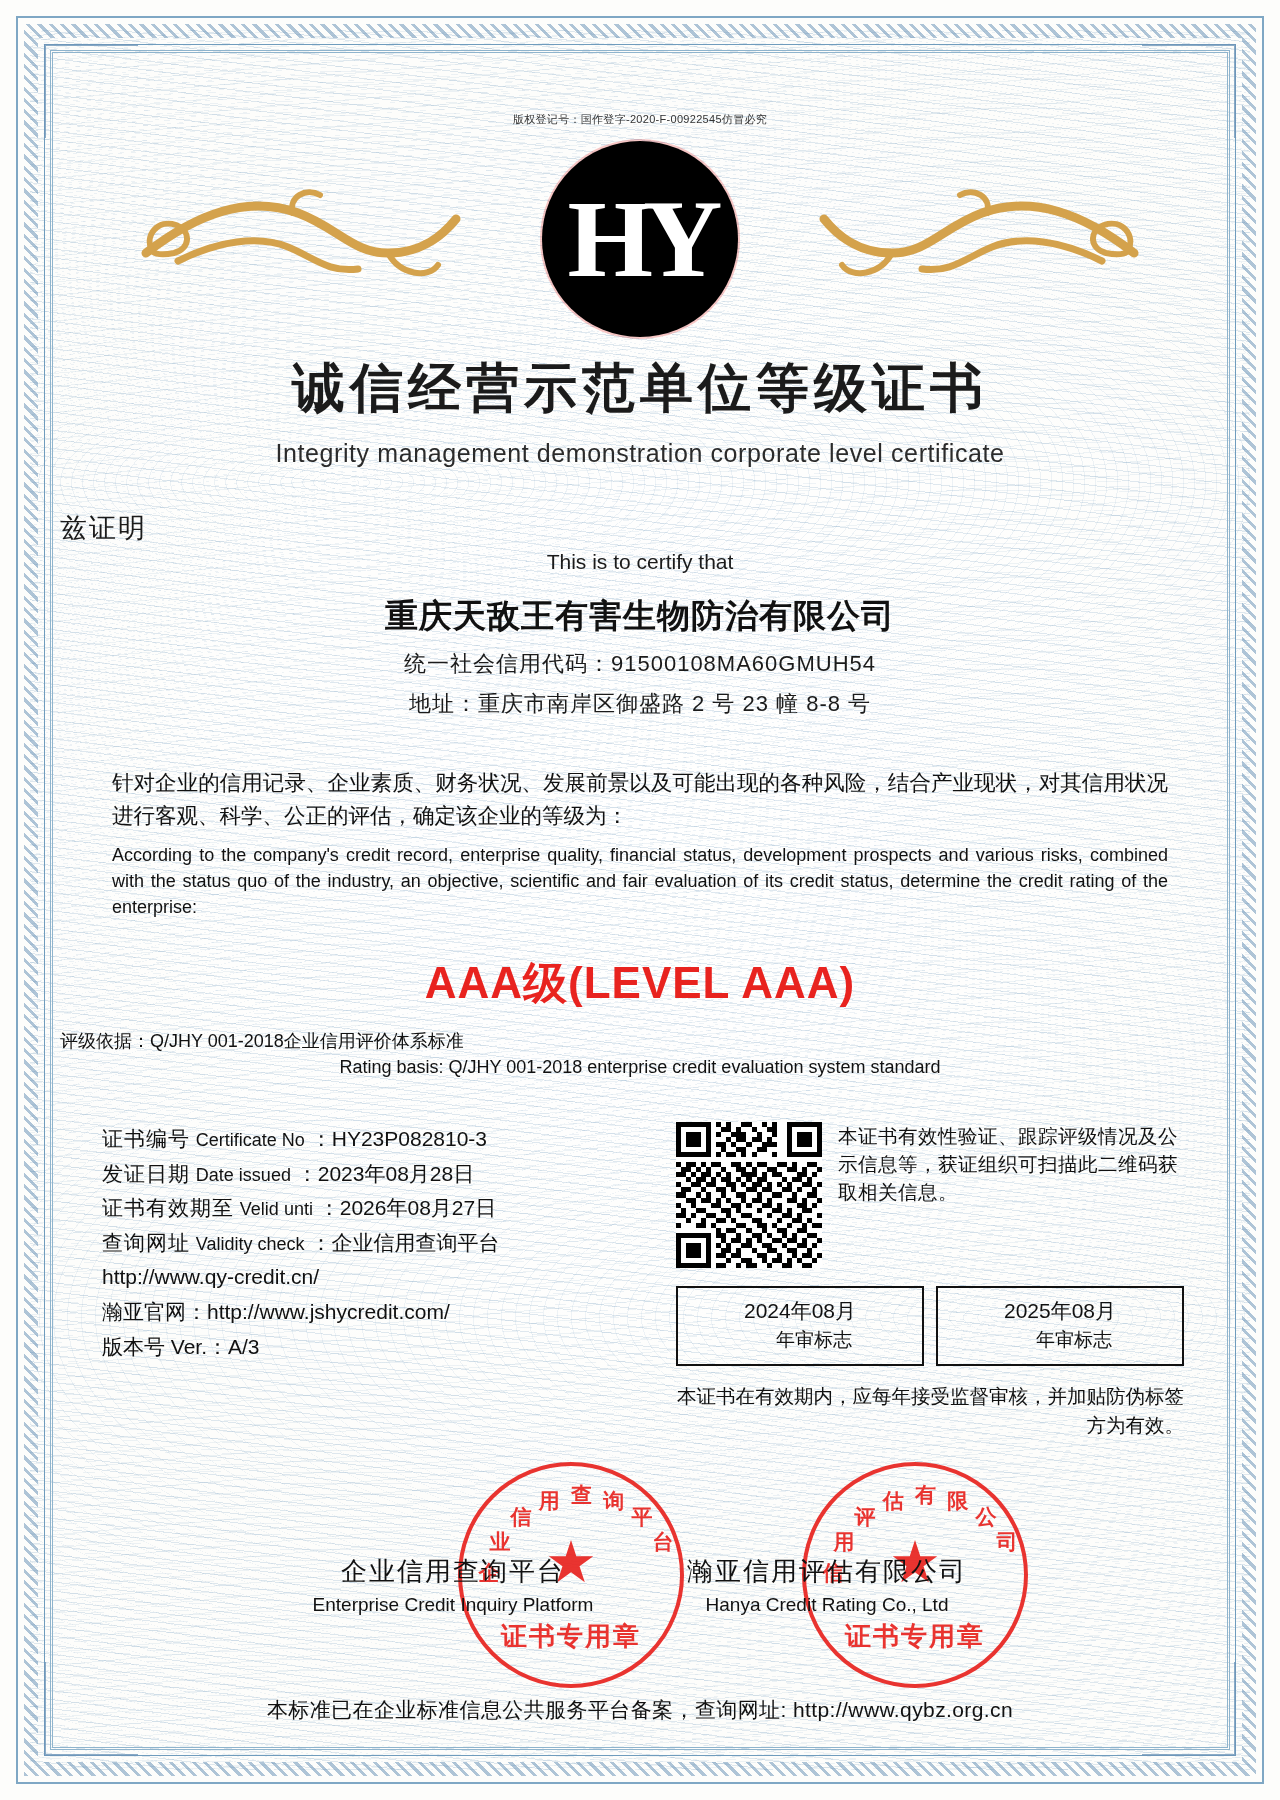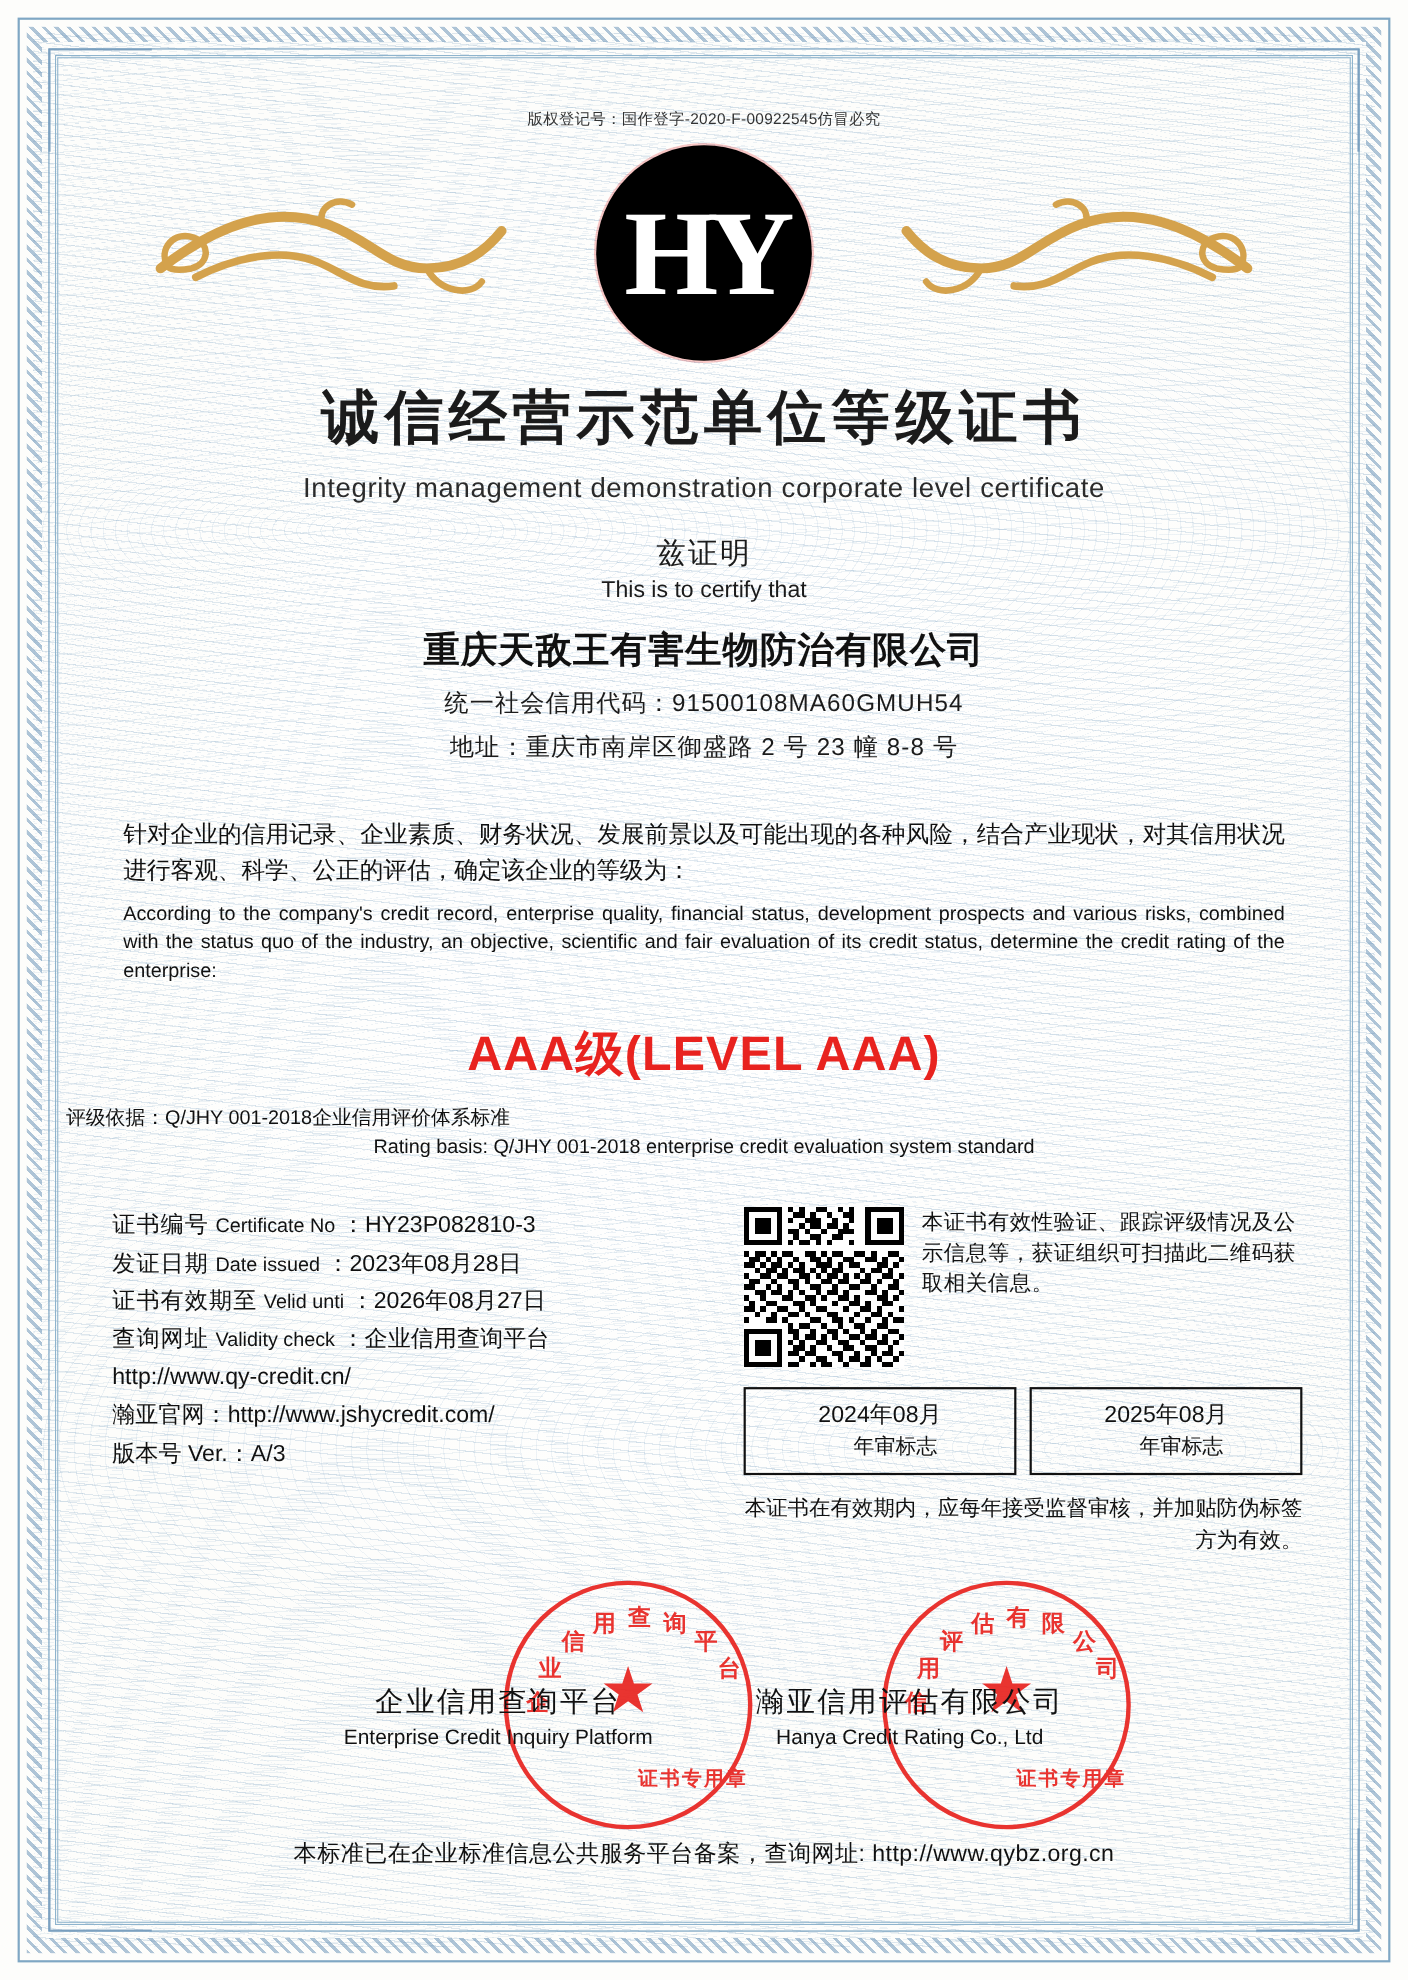--- a/index.html
+++ b/index.html
@@ -101,23 +101,23 @@
   .corner.bl { left: 44px;  bottom: 44px; border-right: 0; border-top: 0; }
   .corner.br { right: 44px; bottom: 44px; border-left: 0;  border-top: 0; }
 
   
   .content {
     position: absolute;
     left: 60px; top: 58px; right: 60px; bottom: 58px;
   }
   .copyright-line {
     text-align: center;
-    font-size: 14px;
+    font-size: 11px;
     color: #333;
-    margin-top: 42px;
+    margin-top: 54px;
     letter-spacing: 0.3px;
   }
   
   .emblem-row {
     position: relative;
     height: 200px;
     margin-top: 8px;
   }
   .flourish {
     position: absolute;
@@ -160,24 +160,24 @@
     margin-top: 18px;
   }
   .title-en {
     text-align: center;
     font-size: 25px;
     color: #2b2b2b;
     letter-spacing: 0.6px;
     margin-top: 14px;
   }
   .certify-cn {
-    text-align: center;
+    text-align: left;
     font-size: 27px;
     color: #1b1b1b;
-    margin-top: 26px;
+    margin-top: 42px;
     letter-spacing: 2px;
   }
   .certify-en {
     text-align: center;
     font-size: 21px;
     color: #1b1b1b;
     margin-top: 4px;
   }
   .company {
     text-align: center;
@@ -323,23 +323,23 @@
     top: 44%;
     transform: translate(-50%, -50%);
     color: #e8231f;
     font-size: 58px;
     line-height: 1;
   }
   .seal .bottom-text {
     position: absolute;
     left: 0; right: 0;
     bottom: 30px;
-    text-align: right;
+    text-align: center;
     color: #e8231f;
-    font-size: 18px;
+    font-size: 26px;
     font-weight: bold;
     letter-spacing: 2px;
   }
   .org-names {
     position: absolute;
     left: 0; right: 0;
     top: 92px;
     display: flex;
     justify-content: center;
     gap: 44px;

